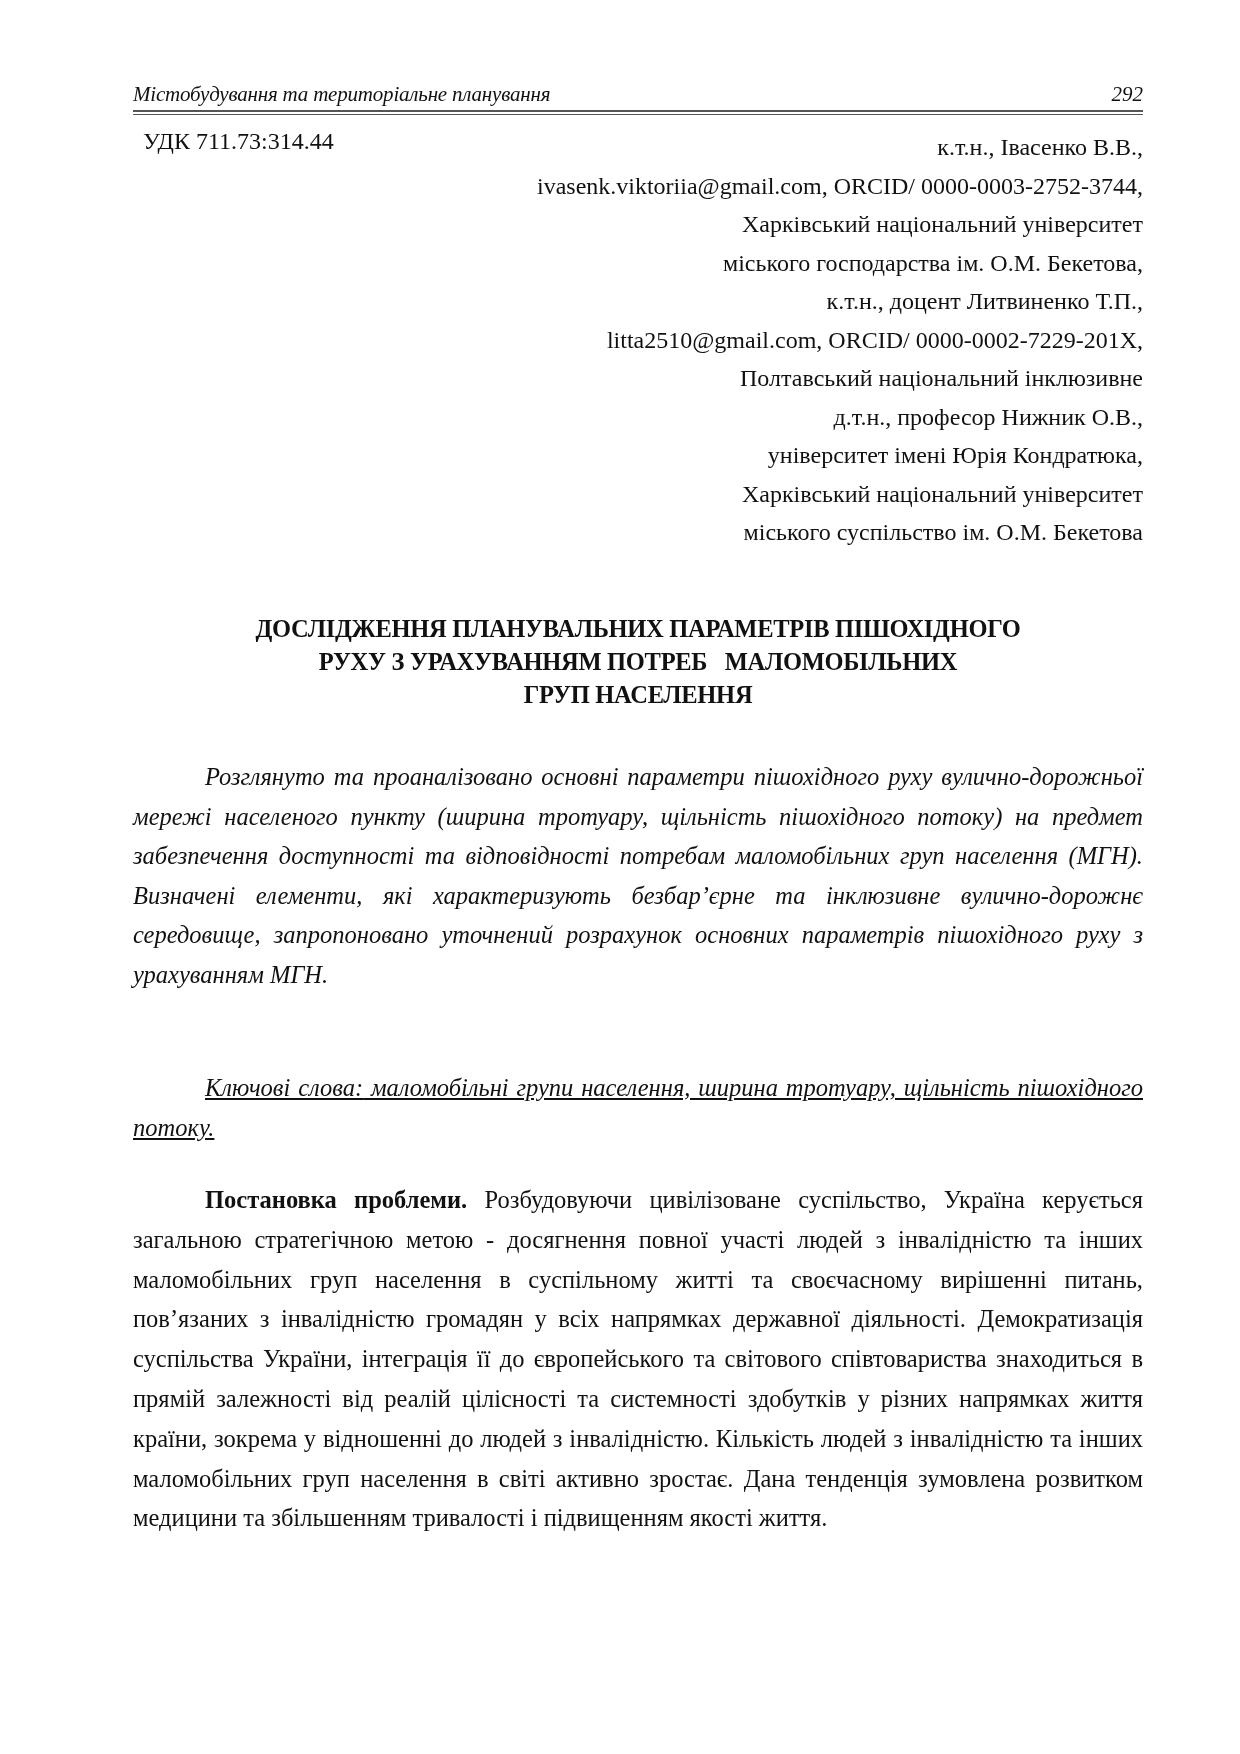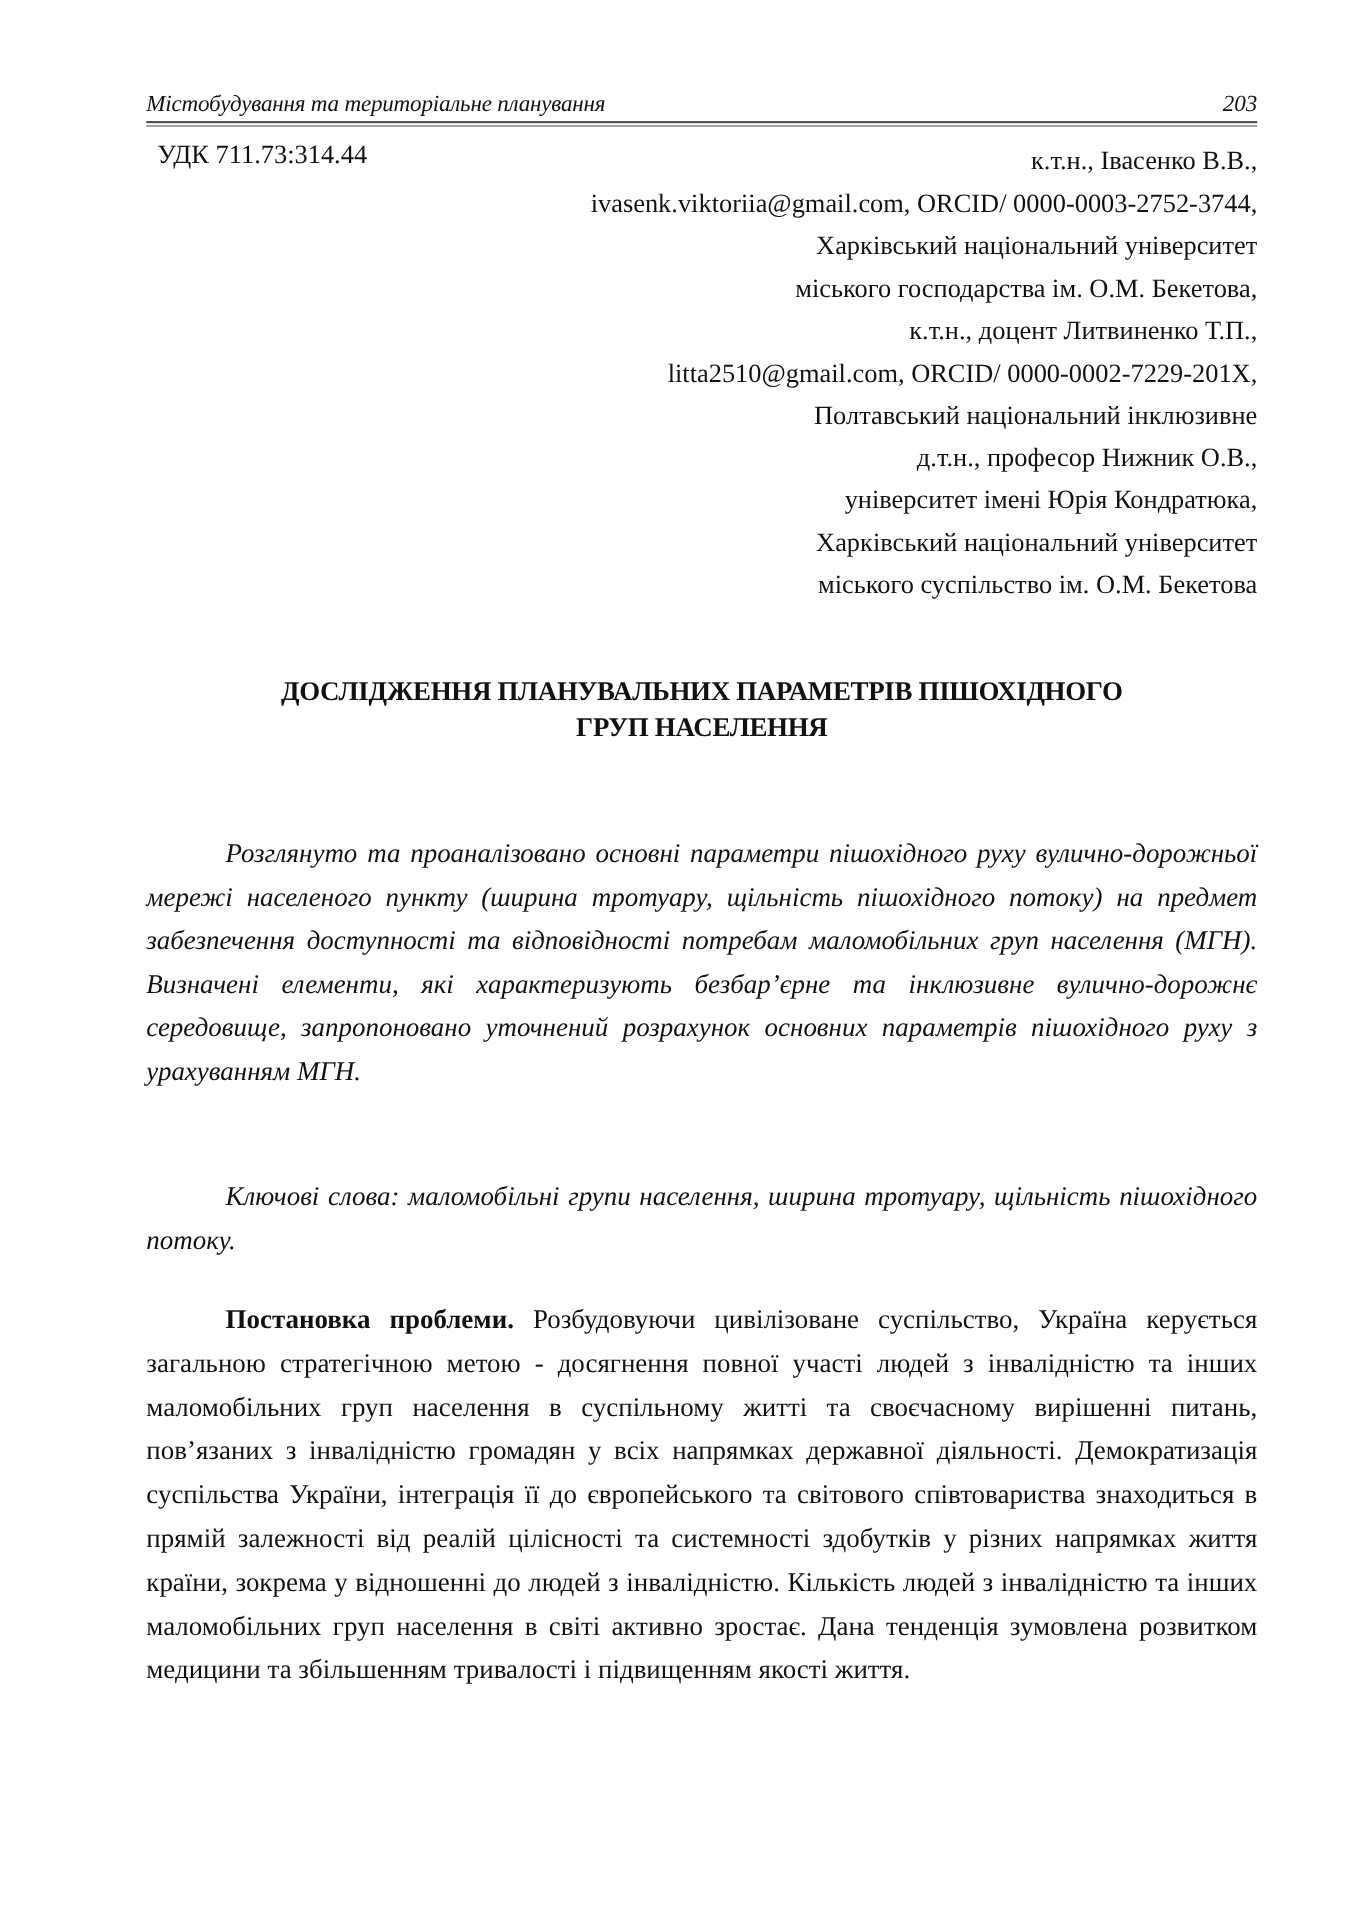--- a/index.html
+++ b/index.html
@@ -14,33 +14,33 @@
 
   .udk { position: absolute; left: 104px; top: 128px; font-size: 24px; }
   .authors { position: absolute; right: 136px; top: 128px; text-align: right; font-size: 24px; line-height: 38.5px; }
   .authors div { white-space: nowrap; }
 
   .title { position: absolute; left: 94px; top: 612px; width: 1010px; text-align: center; font-weight: bold; font-size: 24.5px; line-height: 33px; letter-spacing: -0.3px; }
   .title div { white-space: pre; }
 
   .abstract { position: absolute; left: 94px; top: 757px; width: 1010px; font-style: italic; font-size: 24.5px; line-height: 39.5px; text-align: justify; text-indent: 72px; }
   .keywords { position: absolute; left: 94px; top: 1068px; width: 1010px; font-style: italic; font-size: 24.5px; line-height: 39.5px; text-align: justify; text-indent: 72px; }
-  .keywords .kw-label, .keywords .kw-text { font-style: italic; }
+  .keywords .kw-label, .keywords .kw-text { font-style: italic; text-decoration: underline; }
 
   .body-para { position: absolute; left: 94px; top: 1180px; width: 1010px; font-size: 24.5px; line-height: 39.8px; text-align: justify; text-indent: 72px; }
   .body-para .lead { font-weight: bold; }
 </style>
 </head>
 <body>
 
 <div class="page serif">
 
   <div class="running-header">
     <span class="journal">Містобудування та територіальне планування</span>
-    <span class="pagenum">203</span>
+    <span class="pagenum">292</span>
   </div>
   <div class="header-rule"></div>
 
   <div class="udk">УДК 711.73:314.44</div>
 
   <div class="authors">
     <div>к.т.н., Івасенко В.В.,</div>
     <div>ivasenk.viktoriia@gmail.com, ORCID/ 0000-0003-2752-3744,</div>
     <div>Харківський національний університет</div>
     <div>міського господарства ім. О.М. Бекетова,</div>
@@ -48,20 +48,21 @@
     <div>litta2510@gmail.com, ORCID/ 0000-0002-7229-201X,</div>
     <div>Полтавський національний інклюзивне</div>
     <div>д.т.н., професор Нижник О.В.,</div>
     <div>університет імені Юрія Кондратюка,</div>
     <div>Харківський національний університет</div>
     <div>міського суспільство ім. О.М. Бекетова</div>
   </div>
 
   <div class="title">
     <div>ДОСЛІДЖЕННЯ ПЛАНУВАЛЬНИХ ПАРАМЕТРІВ ПІШОХІДНОГО</div>
+    <div>РУХУ З УРАХУВАННЯМ ПОТРЕБ   МАЛОМОБІЛЬНИХ</div>
     <div>ГРУП НАСЕЛЕННЯ</div>
   </div>
 
   <p class="abstract" style="margin:0;">Розглянуто та проаналізовано основні параметри  пішохідного руху вулично-дорожньої мережі населеного пункту (ширина тротуару, щільність пішохідного потоку) на предмет забезпечення доступності та відповідності потребам маломобільних груп населення (МГН). Визначені елементи, які характеризують безбар’єрне та інклюзивне вулично-дорожнє середовище, запропоновано уточнений  розрахунок основних параметрів пішохідного руху з урахуванням МГН.</p>
 
   <p class="keywords" style="margin:0;"><span class="kw-label">Ключові слова:</span><span class="kw-text"> маломобільні групи населення, ширина тротуару, щільність пішохідного потоку.</span></p>
 
   <p class="body-para" style="margin:0;"><span class="lead">Постановка проблеми.</span><span>  Розбудовуючи  цивілізоване суспільство, Україна керується загальною стратегічною метою  -  досягнення повної участі людей з інвалідністю та інших маломобільних груп населення в суспільному житті та своєчасному вирішенні  питань, пов’язаних з інвалідністю громадян у всіх напрямках державної діяльності. Демократизація суспільства України, інтеграція її до європейського та світового співтовариства знаходиться в прямій залежності від реалій цілісності та системності здобутків у різних напрямках життя країни, зокрема у відношенні до людей з інвалідністю. Кількість людей з інвалідністю та інших маломобільних груп населення в світі активно зростає. Дана тенденція зумовлена  розвитком медицини та збільшенням тривалості і підвищенням якості життя.</span></p>
 
 </div>

